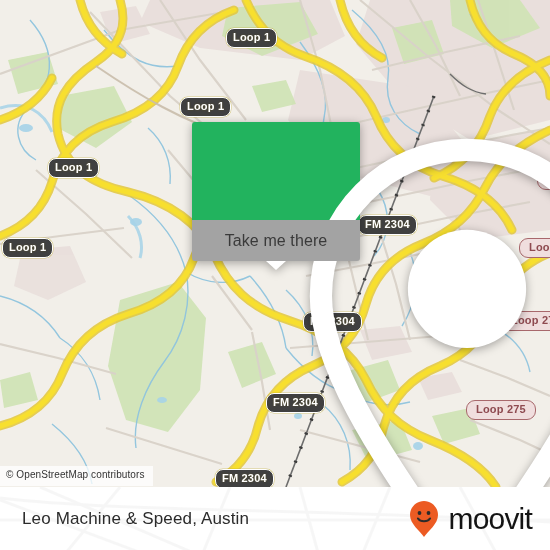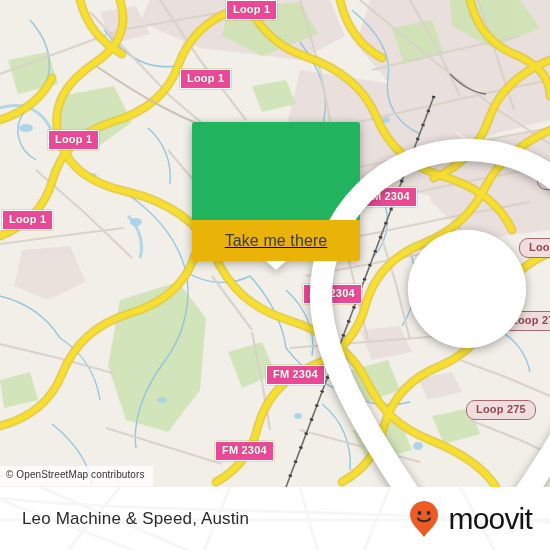--- a/index.html
+++ b/index.html
@@ -23,27 +23,28 @@
   
   .shield{
     position:absolute;
     font-size:11px;
     font-weight:bold;
     white-space:nowrap;
     line-height:1;
     letter-spacing:.2px;
   }
   .shield.yellow{
-    background:#ec4899;
+    background:#404040;
     border:1.5px solid #ffffff;
     color:#ffffff;
     padding:3px 6px 4px 6px;
-    border-radius:0;
+    border-radius:8px;
     text-shadow:0 0 2px rgba(120,100,0,.45);
     box-shadow:0 0 0 .5px rgba(190,170,40,.55);
+    margin-top:28px;
   }
   .shield.yellow span{
     color:#fff;
     -webkit-text-stroke:0px;
   }
   .shield.pink{
     background:#f0dede;
     border:1.5px solid #a8686c;
     color:#8e4a50;
     padding:3px 9px 4px 9px;
@@ -70,26 +71,25 @@
     filter:drop-shadow(0 2px 5px rgba(0,0,0,.33));
   }
   .popup-top{
     background:#22b35e;
     height:98px;
     border-radius:3px 3px 0 0;
     display:flex;align-items:center;justify-content:center;
   }
   .popup-pin{display:block;}
   .popup-bottom{
-    background:#eab308;
+    background:#a3a3a3;
     border-radius:0 0 3px 3px;
     height:41px;
     display:flex;align-items:center;justify-content:center;
     position:relative;
-    text-decoration:underline;
   }
   .popup-bottom-label{
     font-size:16px;
     color:#3a3a3a;
     letter-spacing:.1px;
   }
   .popup-tail{
     position:absolute;
     left:50%;bottom:-9px;
     margin-left:-10px;

